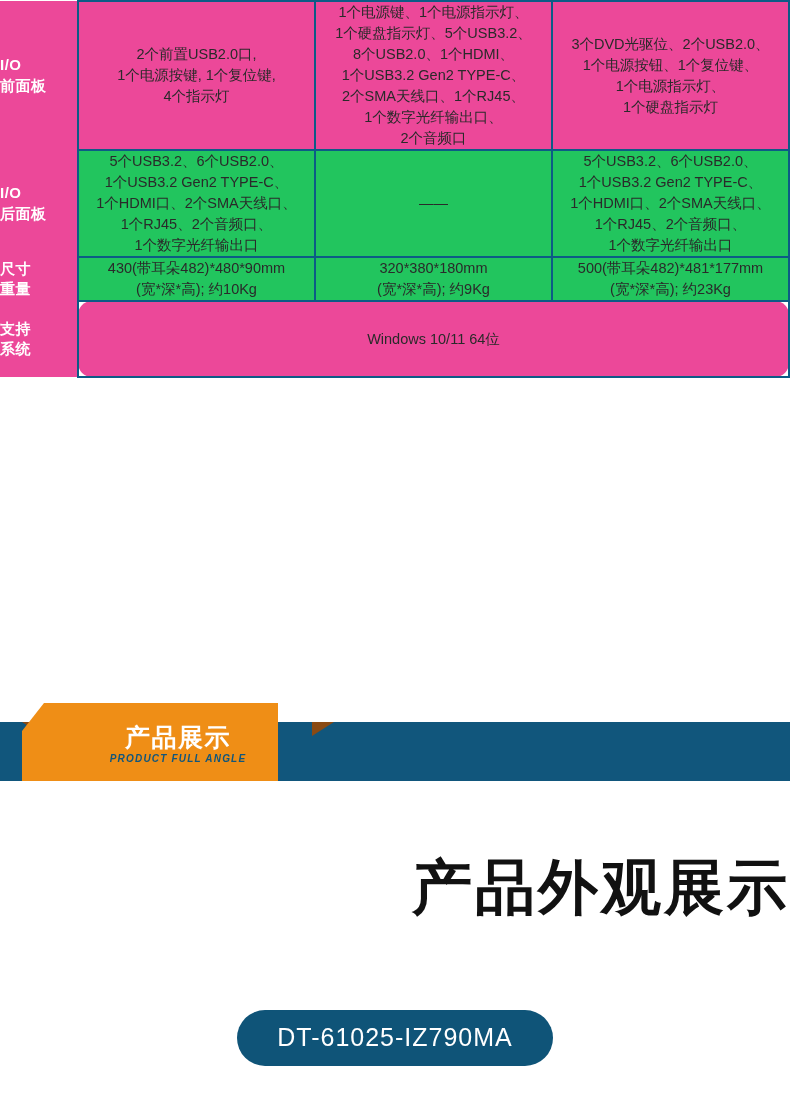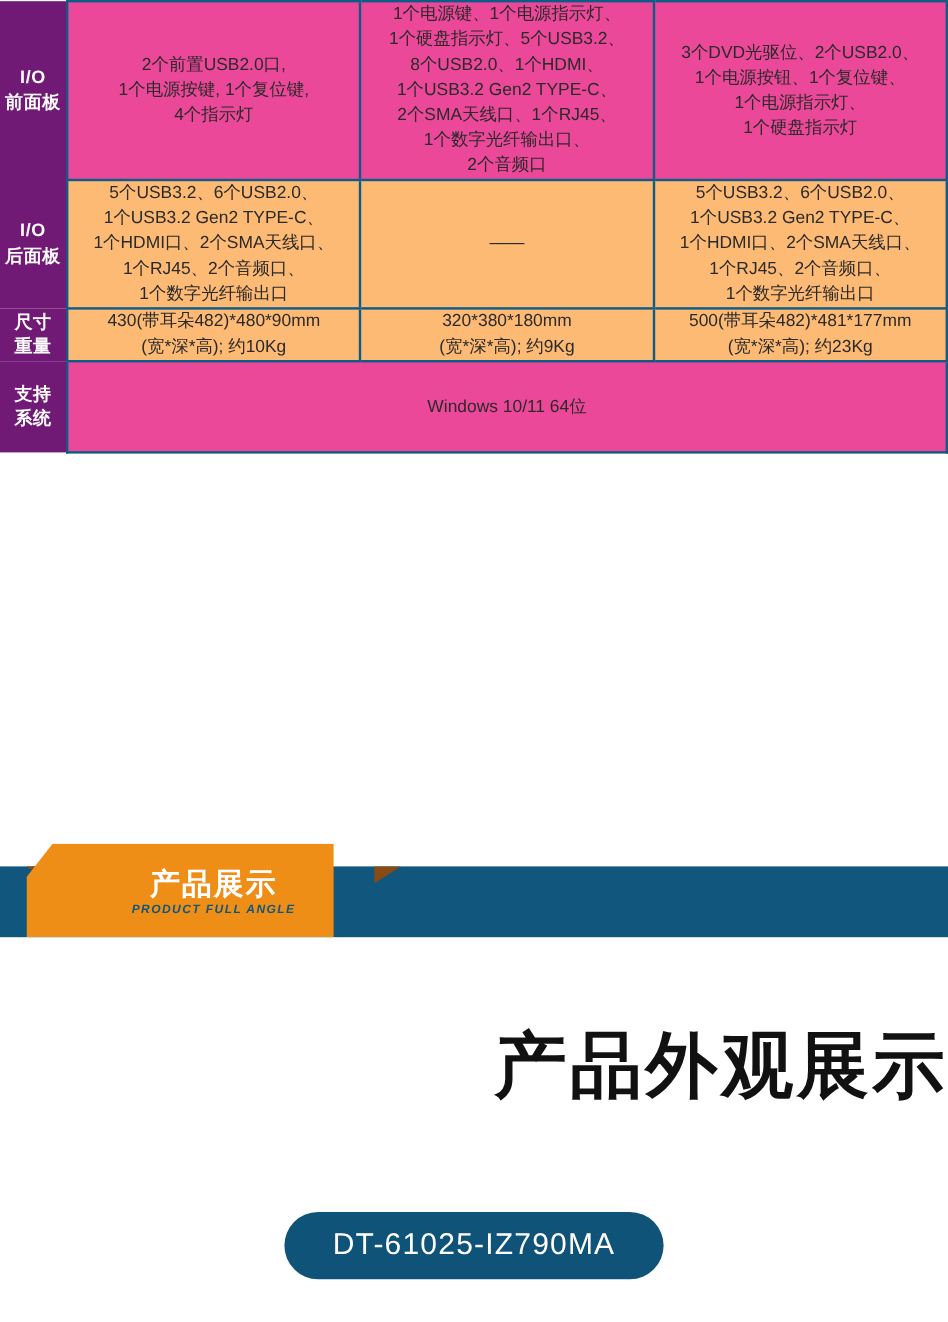--- a/index.html
+++ b/index.html
@@ -23,45 +23,45 @@
     width: 790px;
     border-collapse: collapse;
     table-layout: fixed;
   }
   .spec-table td {
     padding: 0;
     vertical-align: middle;
     box-sizing: border-box;
   }
   .rowhead {
-    width: 56px;
-    background: #701a75;
+    width: 78px;
+    background: #ec4899;
     color: #ffffff;
     font-size: 15px;
     font-weight: bold;
     line-height: 1.35;
-    text-align: center;
+    text-align: left;
     letter-spacing: 0.5px;
     border: none;
   }
   .rowhead .hd-line { display: block; white-space: nowrap; }
   .cell {
     text-align: center;
     color: #2a2a2a;
     font-size: 14.5px;
     line-height: 1.45;
     padding: 10px 8px;
     border-left: 2px solid #0d5b86;
     border-top: 2px solid #0d5b86;
     border-bottom: 2px solid #0d5b86;
   }
   .cell.last { border-right: 2px solid #0d5b86; }
   .cell .ln { display: block; white-space: nowrap; }
   .row-light .cell { background: #ec4899; }
-  .row-dark  .cell { background: #fdba74; }
+  .row-dark  .cell { background: #22c55e; }
 
   
   .banner {
     position: absolute;
     left: 0;
     top: 703px;
     width: 790px;
     height: 78px;
   }
   .banner .bar {
@@ -236,21 +236,21 @@
         <span class="ln">500(带耳朵482)*481*177mm</span>
         <span class="ln">(宽*深*高); 约23Kg</span>
       </td>
     </tr>
 
     <tr class="row-light">
       <td class="rowhead">
         <span class="hd-line">支持</span>
         <span class="hd-line">系统</span>
       </td>
-      <td class="cell last" colspan="3" style="height:76px;">
+      <td class="cell last" colspan="3" style="height:76px;border-radius:14px;">
         <span class="ln">Windows 10/11 64位</span>
       </td>
     </tr>
   </tbody>
 </table>
 
 <div class="banner">
   <div class="bar"></div>
   <div class="shadow-l"></div>
   <div class="shadow-r"></div>

